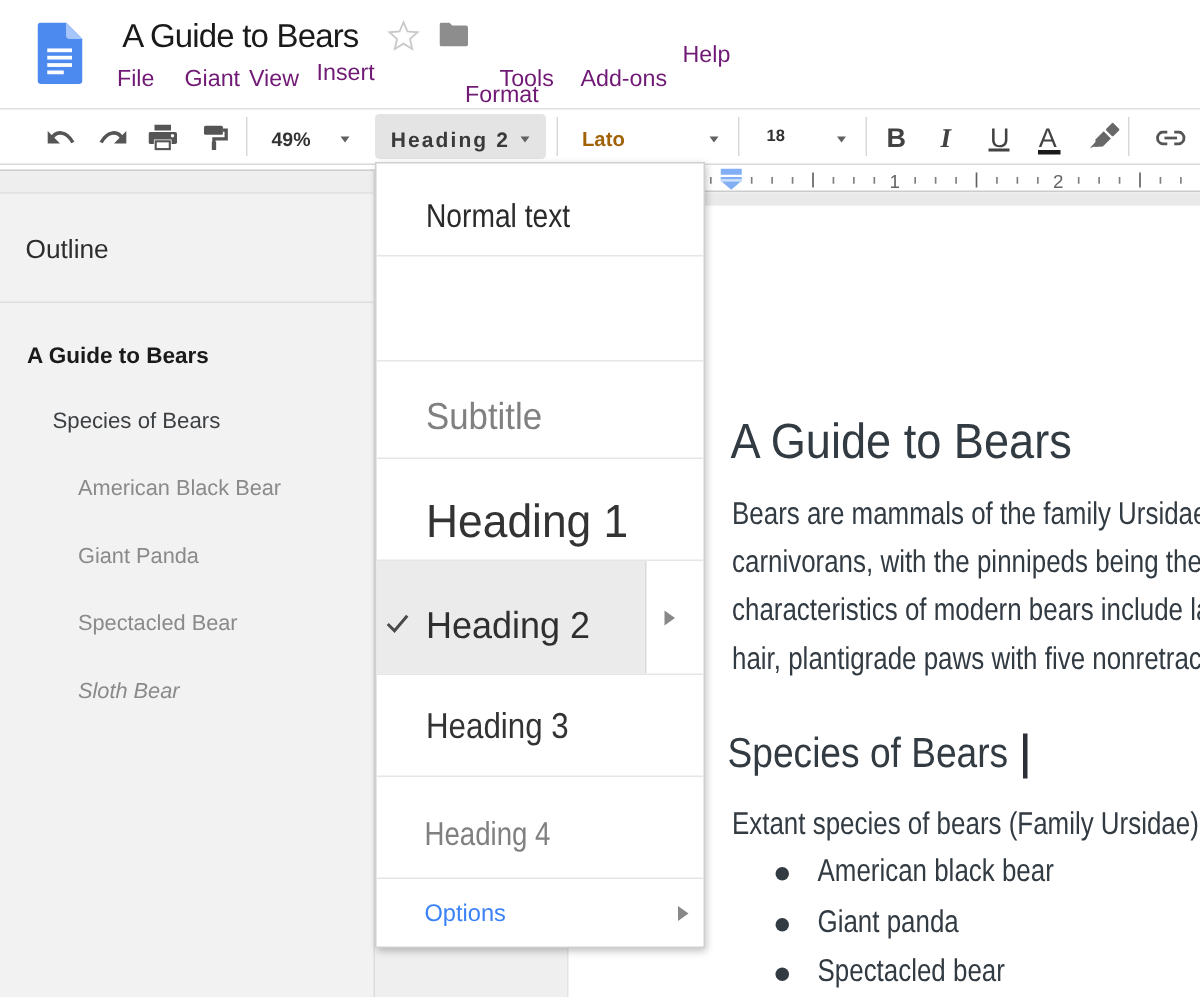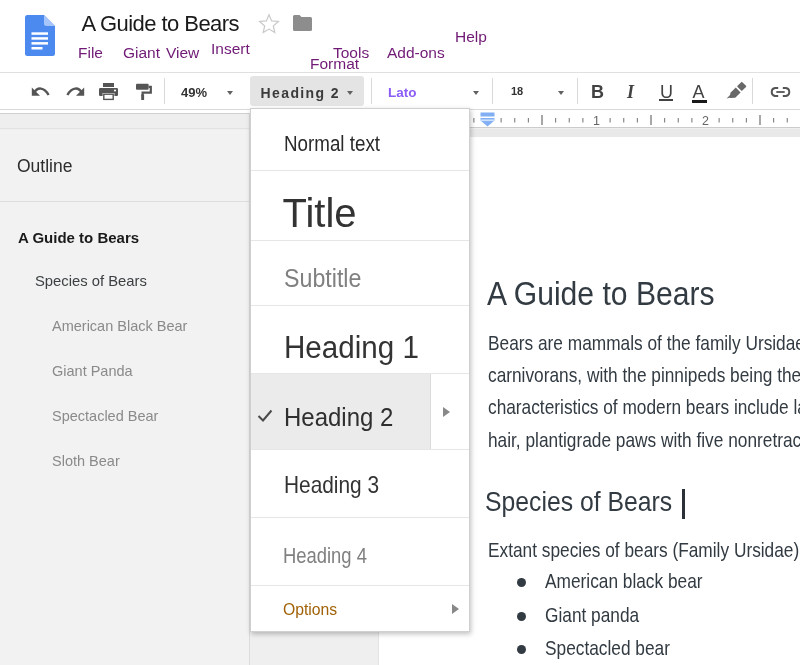--- a/index.html
+++ b/index.html
@@ -65,21 +65,21 @@
   <div class="abs" style="left:0;top:112.5px;width:250px;height:16.5px;background:#eeeeee;border-top:1px solid #cfcfcf;border-bottom:1px solid #e2e2e2;"></div>
   <div class="abs" style="left:0;top:130px;width:250px;height:535px;background:#f2f2f2;"></div>
   <div class="abs" style="left:249px;top:113px;width:1px;height:552px;background:#dcdcdc;"></div>
   <div class="txt" style="left:17px;top:157.6px;font-size:17.5px;color:#2d2d2d;">Outline</div>
   <div class="abs" style="left:0;top:201px;width:249px;height:1px;background:#ddd;"></div>
   <div class="txt" style="left:18px;top:229.9px;font-size:15px;font-weight:bold;color:#1a1a1a;">A Guide to Bears</div>
   <div class="txt" style="left:35px;top:274.3px;font-size:14.8px;color:#3c4043;">Species of Bears</div>
   <div class="txt" style="left:52px;top:319px;font-size:14.5px;color:#8a8a8a;">American Black Bear</div>
   <div class="txt" style="left:52px;top:364px;font-size:14.5px;color:#8a8a8a;">Giant Panda</div>
   <div class="txt" style="left:52px;top:409px;font-size:14.5px;color:#8a8a8a;">Spectacled Bear</div>
-  <div class="txt" style="left:52px;top:454px;font-size:14.5px;color:#8a8a8a;">Sloth Bear</div>
+  <div class="txt" style="left:52px;top:454px;font-size:14.5px;color:#8a8a8a;font-style:italic;">Sloth Bear</div>
 
   <div class="txt" style="left:487px;top:276.5px;font-size:33px;color:#323a42;transform:scaleX(0.912);">A Guide to Bears</div>
   <div class="txt" style="left:488px;top:326.6px;font-size:21px;line-height:32.4px;color:#323a42;transform:scaleX(0.823);">
     Bears are mammals of the family Ursidae. They are classified as<br>
     carnivorans, with the pinnipeds being their closest living relatives.<br>
     characteristics of modern bears include large bodies with stocky<br>
     hair, plantigrade paws with five nonretractile claws, and short tails.
   </div>
   <div class="txt" style="left:485px;top:488px;font-size:28px;color:#323a42;transform:scaleX(0.884);">Species of Bears</div>
   <div class="abs" style="left:682px;top:489px;width:2.5px;height:30px;background:#2b3036;"></div>
@@ -153,21 +153,21 @@
     <rect x="5.2" y="11.5" width="2.9" height="5.5" fill="#555"></rect>
   </svg>
 
   <div class="txt" style="left:181px;top:86px;font-size:13px;font-weight:bold;color:#333;">49%</div>
   <div class="caret" style="left:226.5px;top:91px;"></div>
 
   <div class="abs" style="left:250px;top:75.5px;width:114px;height:30px;background:#e4e4e4;border-radius:3px;"></div>
   <div class="txt" style="left:260.5px;top:86px;font-size:14px;font-weight:bold;color:#3a3a3a;letter-spacing:1.4px;">Heading 2</div>
   <div class="caret" style="left:347px;top:91px;"></div>
 
-  <div class="txt" style="left:388px;top:86px;font-size:13.5px;font-weight:bold;color:#8b5cf6;">Lato</div>
+  <div class="txt" style="left:388px;top:86px;font-size:13.5px;font-weight:bold;color:#a16207;">Lato</div>
   <div class="caret" style="left:473px;top:91px;"></div>
 
   <div class="txt" style="left:511px;top:86px;font-size:11px;font-weight:bold;color:#333;">18</div>
   <div class="caret" style="left:558px;top:91px;"></div>
 
   <div class="txt" style="left:591px;top:83px;font-size:18px;font-weight:bold;color:#424242;">B</div>
   <div class="txt" style="left:627px;top:83px;font-size:18px;font-style:italic;font-weight:bold;color:#424242;font-family:'Liberation Serif',serif;">I</div>
   <div class="txt" style="left:660px;top:83px;font-size:18px;color:#424242;">U</div>
   <div class="abs" style="left:659px;top:99px;width:14px;height:1.5px;background:#424242;"></div>
   <div class="txt" style="left:692.5px;top:83px;font-size:18px;color:#424242;">A</div>
@@ -183,35 +183,34 @@
 
   <svg class="abs" style="left:770px;top:87px;" width="21" height="10" viewBox="0 0 21 10">
     <path d="M8.2 1 H5.1 A4.05 4.05 0 0 0 5.1 9 H8.2" fill="none" stroke="#555" stroke-width="1.9"></path>
     <path d="M12.8 1 H15.9 A4.05 4.05 0 0 1 15.9 9 H12.8" fill="none" stroke="#555" stroke-width="1.9"></path>
     <rect x="6.3" y="4.1" width="8.4" height="1.8" fill="#555"></rect>
   </svg>
 
   <div class="abs" style="left:250px;top:108px;width:220px;height:524px;background:#fff;border:1px solid #d0d0d0;box-shadow:1px 2px 5px rgba(0,0,0,0.25);"></div>
   <div class="txt" style="left:284px;top:132.7px;font-size:22px;color:#2a2a2a;transform:scaleX(0.854);">Normal text</div>
   <div class="menudiv" style="top:170px;"></div>
-  <div class="txt" style="left:282.5px;top:192.5px;font-size:40px;color:#333;transform:scaleX(1.0);">Title</div>
   <div class="menudiv" style="top:240px;"></div>
   <div class="txt" style="left:284px;top:266.3px;font-size:25px;color:#808080;transform:scaleX(0.928);">Subtitle</div>
   <div class="menudiv" style="top:305px;"></div>
   <div class="txt" style="left:284px;top:332.4px;font-size:31px;color:#333;transform:scaleX(0.954);">Heading 1</div>
   <div class="menudiv" style="top:373px;"></div>
 
   <div class="abs" style="left:251px;top:374px;width:179px;height:75px;background:#ebebeb;"></div>
   <div class="abs" style="left:430px;top:374px;width:1px;height:75px;background:#dadada;"></div>
   <svg class="abs" style="left:256.5px;top:409px;" width="16" height="14" viewBox="0 0 16 14">
     <path d="M1.5 7 L6 11.5 L14.5 1.5" fill="none" stroke="#4a4a4a" stroke-width="2"></path>
   </svg>
   <div class="txt" style="left:283.5px;top:404.9px;font-size:25px;color:#2f2f2f;transform:scaleX(0.959);">Heading 2</div>
   <div class="rarrow" style="left:443px;top:407px;"></div>
   <div class="menudiv" style="top:449px;"></div>
   <div class="txt" style="left:284px;top:472.5px;font-size:24px;color:#333;transform:scaleX(0.869);">Heading 3</div>
   <div class="menudiv" style="top:517px;"></div>
   <div class="txt" style="left:283.3px;top:545.4px;font-size:22px;color:#808080;transform:scaleX(0.837);">Heading 4</div>
   <div class="menudiv" style="top:585px;"></div>
-  <div class="txt" style="left:283px;top:602px;font-size:16px;color:#a16207;transform:scaleX(0.983);">Options</div>
+  <div class="txt" style="left:283px;top:602px;font-size:16px;color:#3b82f6;transform:scaleX(0.983);">Options</div>
   <div class="rarrow" style="left:452px;top:604px;"></div>
 
 </div>
 
 </body></html>

